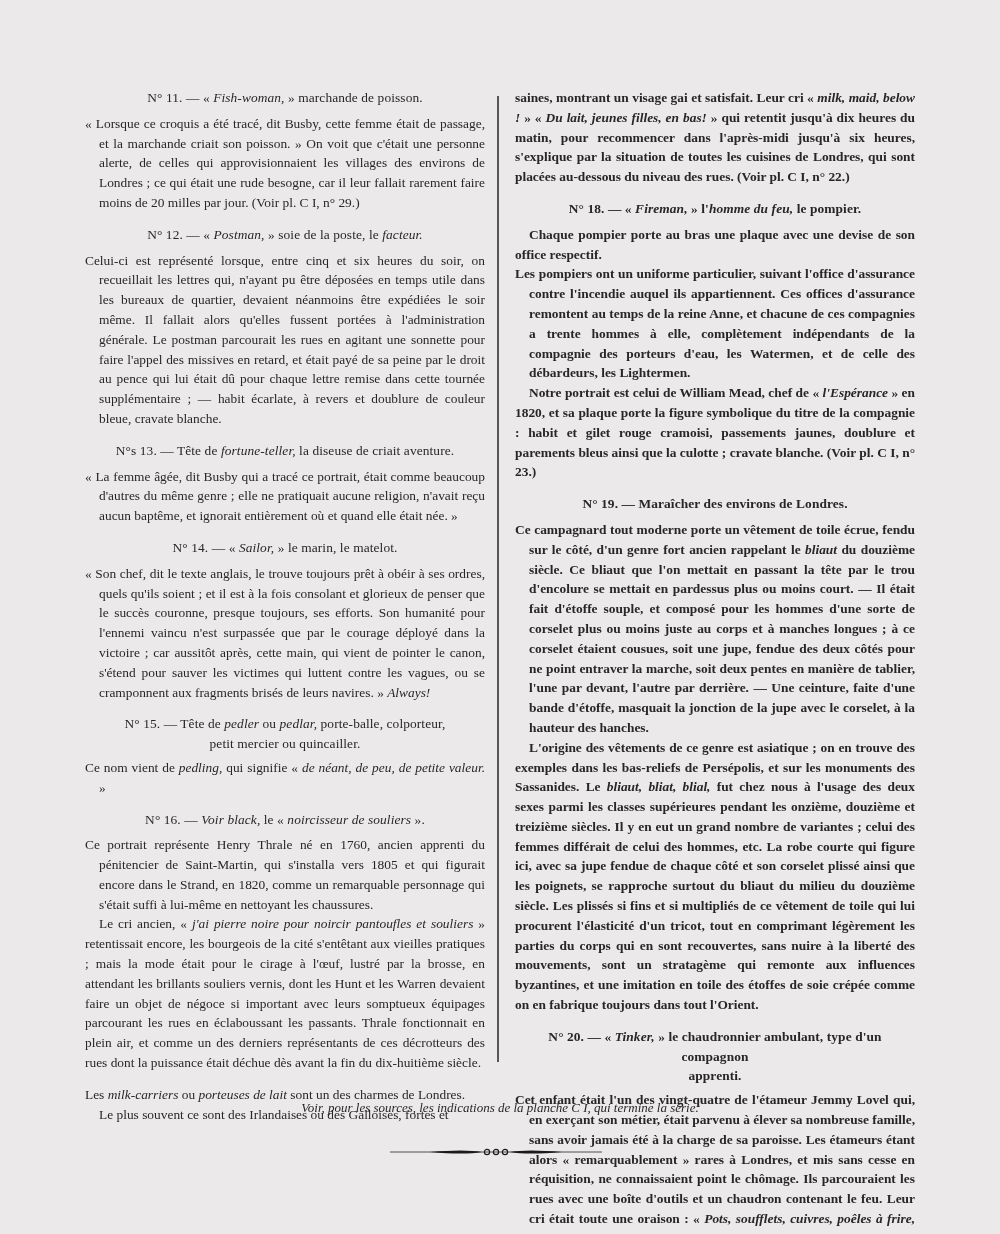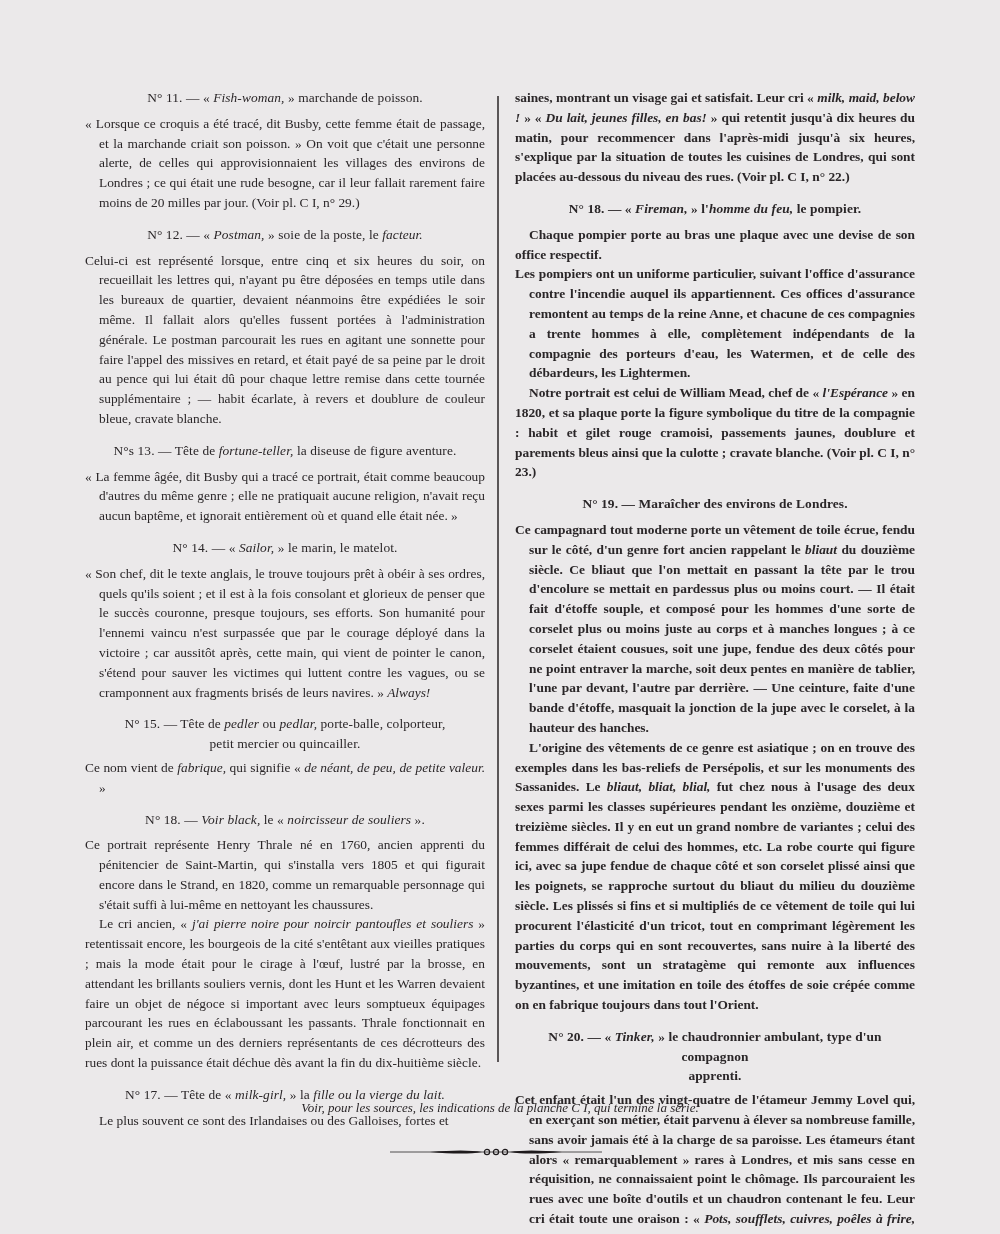--- a/index.html
+++ b/index.html
@@ -32,34 +32,34 @@
 <div class="page">
 
   <div class="col col-left">
 
     <p class="heading"><span>N° 11. — « </span><i>Fish-woman,</i><span> » marchande de poisson.</span></p>
     <p class="para">« Lorsque ce croquis a été tracé, dit Busby, cette femme était de passage, et la marchande criait son poisson. » On voit que c'était une personne alerte, de celles qui approvisionnaient les villages des environs de Londres ; ce qui était une rude besogne, car il leur fallait rarement faire moins de 20 milles par jour. (Voir pl. C I, n° 29.)</p>
 
     <p class="heading"><span>N° 12. — « </span><i>Postman,</i><span> » soie de la poste, le </span><i>facteur.</i></p>
     <p class="para">Celui-ci est représenté lorsque, entre cinq et six heures du soir, on recueillait les lettres qui, n'ayant pu être déposées en temps utile dans les bureaux de quartier, devaient néanmoins être expédiées le soir même. Il fallait alors qu'elles fussent portées à l'administration générale. Le postman parcourait les rues en agitant une sonnette pour faire l'appel des missives en retard, et était payé de sa peine par le droit au pence qui lui était dû pour chaque lettre remise dans cette tournée supplémentaire ; — habit écarlate, à revers et doublure de couleur bleue, cravate blanche.</p>
 
-    <p class="heading"><span>N°s 13. — Tête de </span><i>fortune-teller,</i><span> la diseuse de figure aventure.</span></p>
+    <p class="heading"><span>N°s 13. — Tête de </span><i>fortune-teller,</i><span> la diseuse de criait aventure.</span></p>
     <p class="para">« La femme âgée, dit Busby qui a tracé ce portrait, était comme beaucoup d'autres du même genre ; elle ne pratiquait aucune religion, n'avait reçu aucun baptême, et ignorait entièrement où et quand elle était née. »</p>
 
     <p class="heading"><span>N° 14. — « </span><i>Sailor,</i><span> » le marin, le matelot.</span></p>
     <p class="para"><span>« Son chef, dit le texte anglais, le trouve toujours prêt à obéir à ses ordres, quels qu'ils soient ; et il est à la fois consolant et glorieux de penser que le succès couronne, presque toujours, ses efforts. Son humanité pour l'ennemi vaincu n'est surpassée que par le courage déployé dans la victoire ; car aussitôt après, cette main, qui vient de pointer le canon, s'étend pour sauver les victimes qui luttent contre les vagues, ou se cramponnent aux fragments brisés de leurs navires. » </span><i>Always!</i></p>
 
     <p class="heading" style="margin-bottom:4px"><span>N° 15. — Tête de </span><i>pedler</i><span> ou </span><i>pedlar,</i><span> porte-balle, colporteur,</span><br><span>petit mercier ou quincailler.</span></p>
-    <p class="para"><span>Ce nom vient de </span><i>fabrique,</i><span> qui signifie « </span><i>de néant, de peu, de petite valeur.</i><span> »</span></p>
+    <p class="para"><span>Ce nom vient de </span><i>pedling,</i><span> qui signifie « </span><i>de néant, de peu, de petite valeur.</i><span> »</span></p>
 
-    <p class="heading"><span>N° 18. — </span><i>Voir black,</i><span> le « </span><i>noircisseur de souliers</i><span> ».</span></p>
+    <p class="heading"><span>N° 16. — </span><i>Voir black,</i><span> le « </span><i>noircisseur de souliers</i><span> ».</span></p>
     <p class="para tight">Ce portrait représente Henry Thrale né en 1760, ancien apprenti du pénitencier de Saint-Martin, qui s'installa vers 1805 et qui figurait encore dans le Strand, en 1820, comme un remarquable personnage qui s'était suffi à lui-même en nettoyant les chaussures.</p>
     <p class="para indent" style="margin-bottom:12px"><span>Le cri ancien, « </span><i>j'ai pierre noire pour noircir pantoufles et souliers</i><span> » retentissait encore, les bourgeois de la cité s'entêtant aux vieilles pratiques ; mais la mode était pour le cirage à l'œuf, lustré par la brosse, en attendant les brillants souliers vernis, dont les Hunt et les Warren devaient faire un objet de négoce si important avec leurs somptueux équipages parcourant les rues en éclaboussant les passants. Thrale fonctionnait en plein air, et comme un des derniers représentants de ces décrotteurs des rues dont la puissance était déchue dès avant la fin du dix-huitième siècle.</span></p>
 
-    <p class="heading"><span>N° 17. — Tête de « </span><i>milk-girl,</i><span> » la </span><i>fille ou la vierge du lait.</i></p>
+    <p class="para tight"><span>Les </span><i>milk-carriers</i><span> ou </span><i>porteuses de lait</i><span> sont un des charmes de Londres.</span></p>
     <p class="para indent">Le plus souvent ce sont des Irlandaises ou des Galloises, fortes et</p>
   </div>
 
   <div class="divider"></div>
 
   <div class="col col-right">
     <p class="para cont"><span>saines, montrant un visage gai et satisfait. Leur cri « </span><i>milk, maid, below !</i><span> » « </span><i>Du lait, jeunes filles, en bas!</i><span> » qui retentit jusqu'à dix heures du matin, pour recommencer dans l'après-midi jusqu'à six heures, s'explique par la situation de toutes les cuisines de Londres, qui sont placées au-dessous du niveau des rues. (Voir pl. C I, n° 22.)</span></p>
 
     <p class="heading"><span>N° 18. — « </span><i>Fireman,</i><span> » l'</span><i>homme du feu,</i><span> le pompier.</span></p>
     <p class="para indent">Chaque pompier porte au bras une plaque avec une devise de son office respectif.</p>

